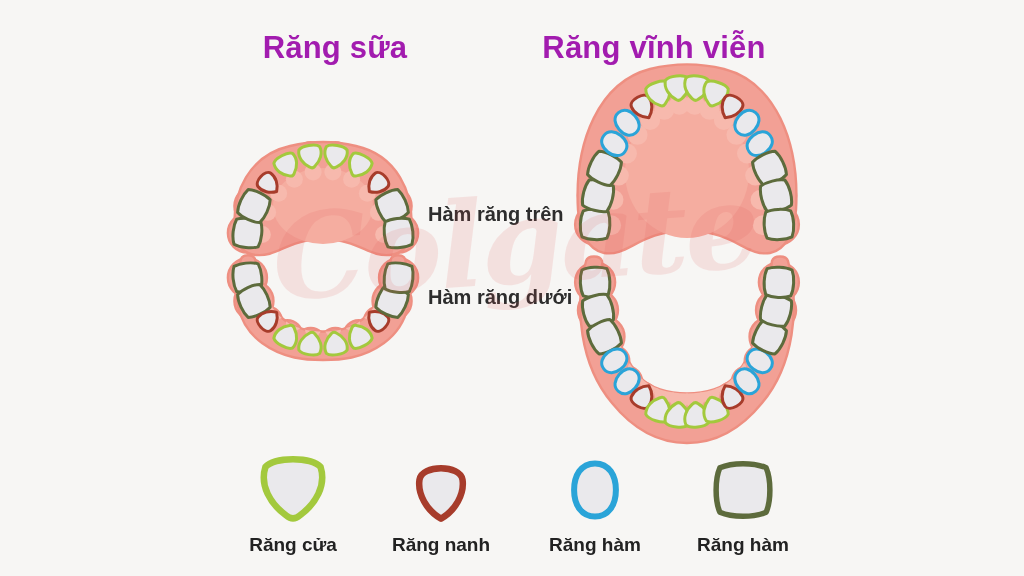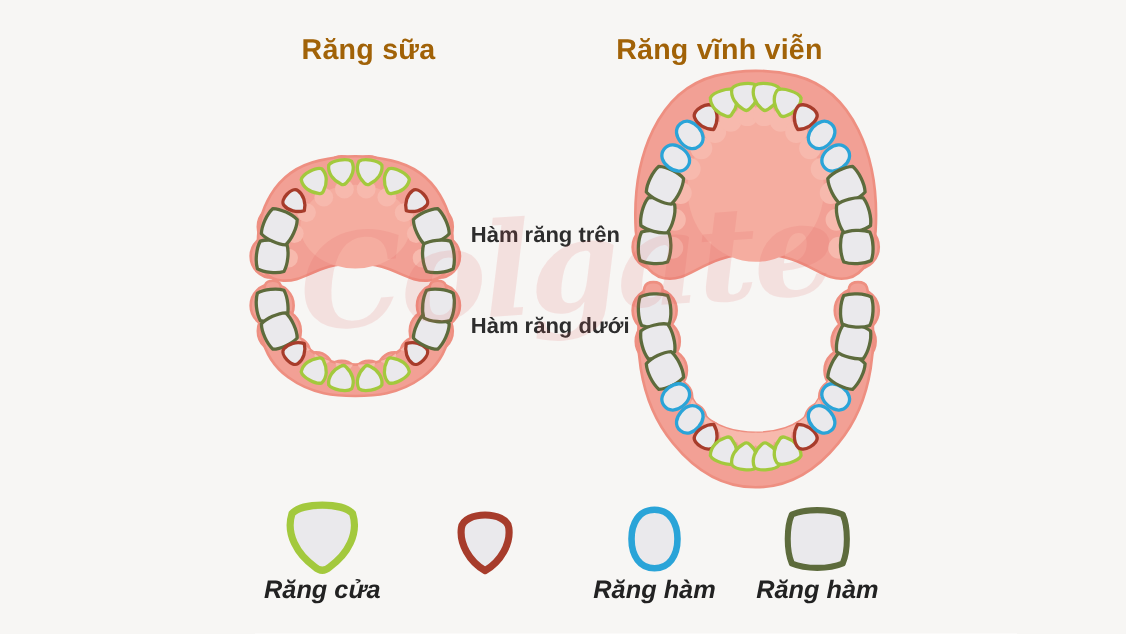--- a/index.html
+++ b/index.html
@@ -3,21 +3,21 @@
 <meta charset="utf-8">
 <style>
   html,body{margin:0;padding:0;}
   .canvas{
     position:relative; width:1024px; height:576px; overflow:hidden;
     background:#f7f6f4;
     font-family:"Liberation Sans","DejaVu Sans",sans-serif;
   }
   .title{
     position:absolute; top:30px; width:230px; text-align:center;
-    font-size:26px; font-weight:700; color:#a16207; letter-spacing:.2px;
+    font-size:31px; font-weight:700; color:#a21caf; letter-spacing:.2px;
   }
   .title-baby{left:220px;}
   .title-permanent{left:539px;}
   .jaw-label{
     position:absolute; left:428px; font-size:20px; font-weight:700; color:#2d2d2d;
   }
   .jaw-label-upper{top:203px;}
   .jaw-label-lower{top:286px;}
   svg.jaw{position:absolute; overflow:visible;}
   #jaw-baby-upper{left:228px; top:140px;}
@@ -28,21 +28,21 @@
     position:absolute; left:272px; top:178px; width:460px;
     font-family:"DejaVu Serif","Liberation Serif",serif;
     font-style:italic; font-weight:700; font-size:118px; line-height:1.1;
     color:#e05555; opacity:.13; transform:rotate(-4deg);
     letter-spacing:-3px; pointer-events:none; white-space:nowrap;
   }
   .legend{position:absolute; left:0; top:458px; width:1024px; height:110px;}
   .legend-item{position:absolute; top:0; width:124px; text-align:center;}
   .legend-item .shape{height:64px; display:flex; align-items:center; justify-content:center;}
   .legend-item .lbl{
-    margin-top:1px; font-size:23px; font-weight:700; color:#222;font-style:italic;
+    margin-top:12px; font-size:19px; font-weight:700; color:#222;
   }
   .li-0{left:231px;} .li-1{left:379px;} .li-2{left:533px;} .li-3{left:681px;}
 </style>
 </head>
 <body>
 
 <div class="canvas">
 
   <div class="title title-baby">Răng sữa</div>
   <div class="title title-permanent">Răng vĩnh viễn</div>
@@ -251,20 +251,21 @@
           </svg>
         </div>
       <div class="lbl">Răng cửa</div>
     </div>
     <div class="legend-item li-1">
       <div class="shape">
           <svg width="76" height="64" viewBox="-38 -32 76 64" style="overflow: visible;">
             <path d="M 0,14 C -7,10 -11.5,2 -10.5,-5 C -9.5,-12.5 9.5,-12.5 10.5,-5 C 11.5,2 7,10 0,14 Z" transform="scale(2.05)" fill="#eae9ec" stroke="#a73c2b" stroke-width="3.17" stroke-linejoin="round"></path>
           </svg>
         </div>
+      <div class="lbl">Răng nanh</div>
     </div>
     <div class="legend-item li-2">
       <div class="shape">
           <svg width="76" height="64" viewBox="-38 -32 76 64" style="overflow: visible;">
             <path d="M 0,-14 C 7.5,-14 11,-7.5 11,0 C 11,8 7,14 0,14 C -7,14 -11,8 -11,0 C -11,-7.5 -7.5,-14 0,-14 Z" transform="scale(1.9)" fill="#eae9ec" stroke="#2aa4d8" stroke-width="3.16" stroke-linejoin="round"></path>
           </svg>
         </div>
       <div class="lbl">Răng hàm</div>
     </div>
     <div class="legend-item li-3">

